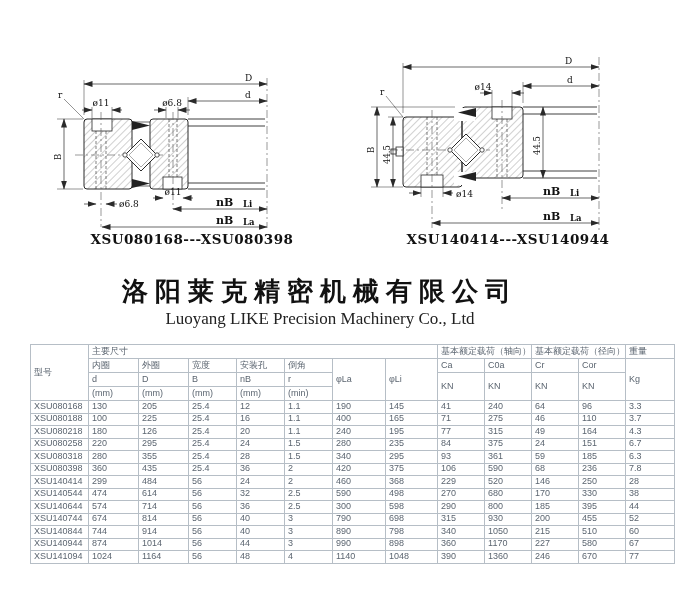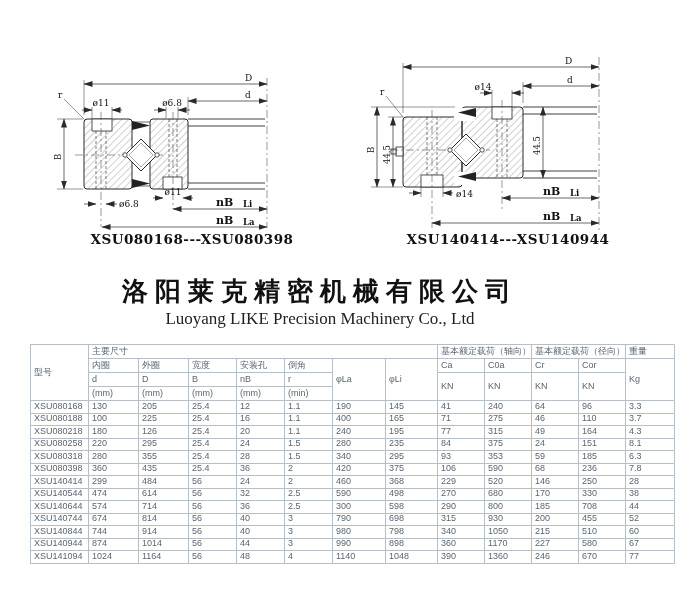--- a/index.html
+++ b/index.html
@@ -323,33 +323,33 @@
           <td>295</td>
           <td>25.4</td>
           <td>24</td>
           <td>1.5</td>
           <td>280</td>
           <td>235</td>
           <td>84</td>
           <td>375</td>
           <td>24</td>
           <td>151</td>
-          <td>8.1</td>
+          <td>6.7</td>
         </tr>
         <tr>
           <td>XSU080318</td>
           <td>280</td>
           <td>355</td>
           <td>25.4</td>
           <td>28</td>
           <td>1.5</td>
           <td>340</td>
           <td>295</td>
           <td>93</td>
-          <td>353</td>
+          <td>361</td>
           <td>59</td>
           <td>185</td>
           <td>6.3</td>
         </tr>
         <tr>
           <td>XSU080398</td>
           <td>360</td>
           <td>435</td>
           <td>25.4</td>
           <td>36</td>
@@ -397,21 +397,21 @@
           <td>574</td>
           <td>714</td>
           <td>56</td>
           <td>36</td>
           <td>2.5</td>
           <td>300</td>
           <td>598</td>
           <td>290</td>
           <td>800</td>
           <td>185</td>
-          <td>708</td>
+          <td>395</td>
           <td>44</td>
         </tr>
         <tr>
           <td>XSU140744</td>
           <td>674</td>
           <td>814</td>
           <td>56</td>
           <td>40</td>
           <td>3</td>
           <td>790</td>
@@ -422,21 +422,21 @@
           <td>455</td>
           <td>52</td>
         </tr>
         <tr>
           <td>XSU140844</td>
           <td>744</td>
           <td>914</td>
           <td>56</td>
           <td>40</td>
           <td>3</td>
-          <td>980</td>
+          <td>890</td>
           <td>798</td>
           <td>340</td>
           <td>1050</td>
           <td>215</td>
           <td>510</td>
           <td>60</td>
         </tr>
         <tr>
           <td>XSU140944</td>
           <td>874</td>

